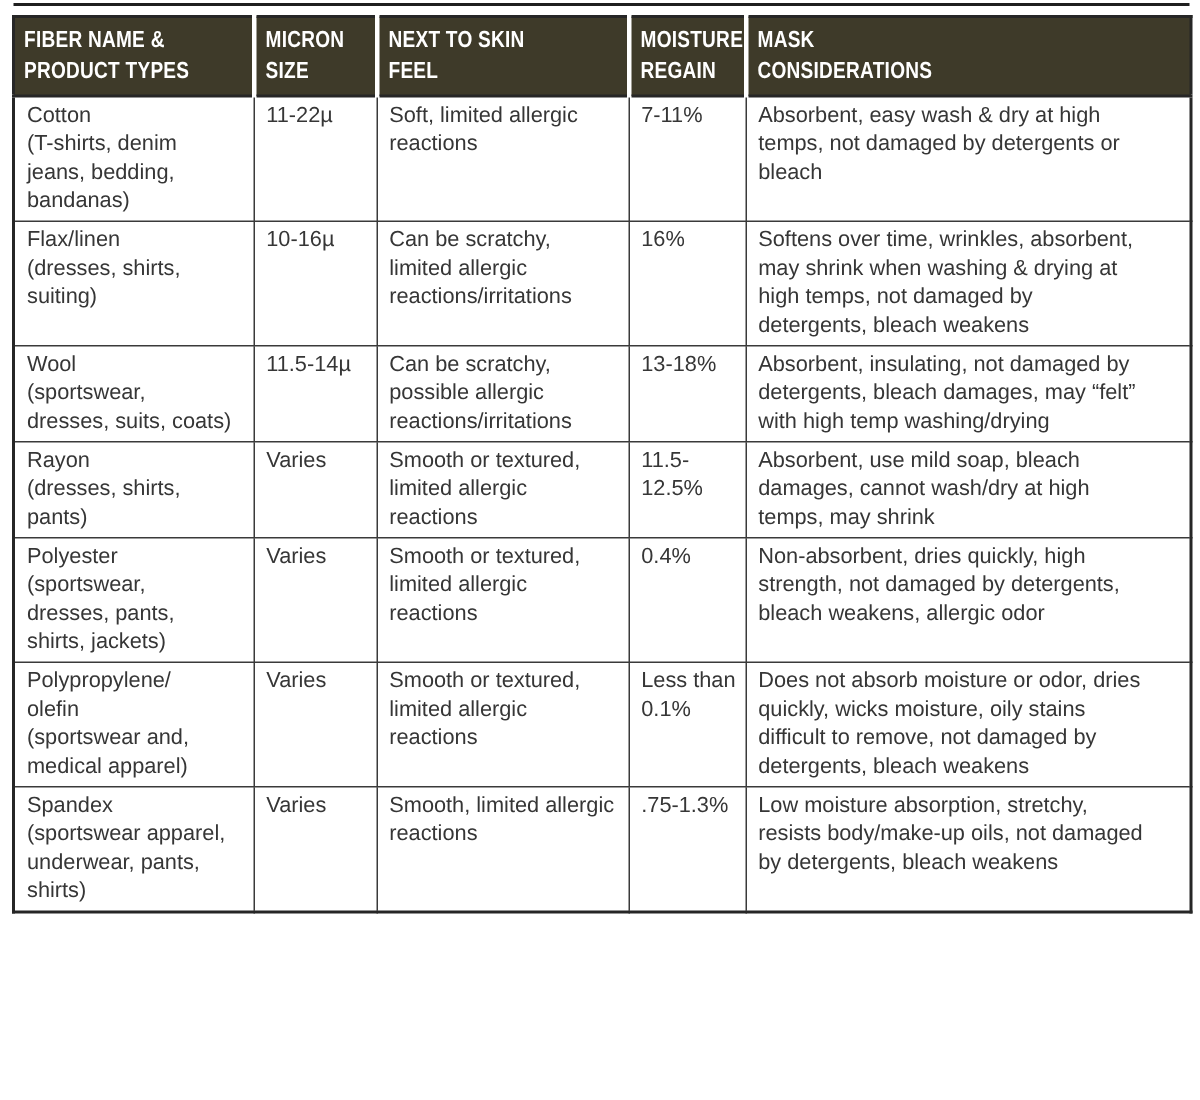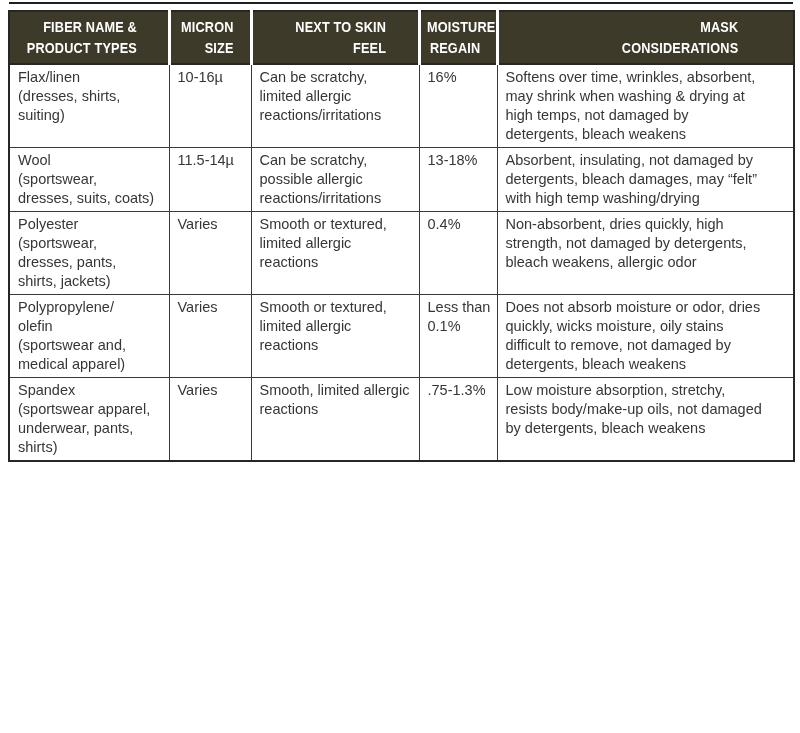--- a/index.html
+++ b/index.html
@@ -14,21 +14,21 @@
     position:absolute;left:8px;top:10px;width:785px;
     border-collapse:collapse;table-layout:fixed;
     border:2px solid #262626;
   }
   col.c1{width:160px;}
   col.c2{width:82px;}
   col.c3{width:168px;}
   col.c4{width:78px;}
   col.c5{width:297px;}
   thead th{
-    background:#3e3a29;color:#ffffff;text-align:right;vertical-align:top;
+    background:#3e3a29;color:#ffffff;text-align:left;vertical-align:top;
     padding:4px 4px 5px 6px;border-left:3px solid #ffffff;border-bottom:2px solid #262626;
   }
   thead th:first-child{border-left:none;}
   .hl{
     display:block;font-weight:bold;font-size:15.5px;line-height:21px;
     letter-spacing:.2px;white-space:nowrap;
     transform:scaleX(.82);transform-origin:0 50%;
   }
   tbody td{
     border:1px solid #3a3a3a;vertical-align:top;
@@ -71,20 +71,30 @@
         <span class="hl">MOISTURE</span>
         <span class="hl">REGAIN</span>
       </th>
       <th>
         <span class="hl">MASK</span>
         <span class="hl">CONSIDERATIONS</span>
       </th>
     </tr>
   </thead>
   <tbody id="tbody">
+  <tr>
+    <td class="c-fiber">Cotton
+(T-shirts, denim
+jeans, bedding,
+bandanas)</td>
+    <td class="c-micron">11-22µ</td>
+    <td class="c-feel">Soft, limited allergic reactions</td>
+    <td class="c-regain">7-11%</td>
+    <td class="c-mask">Absorbent, easy wash &amp; dry at high temps, not damaged by detergents or bleach</td>
+  </tr>
 
   <tr>
     <td class="c-fiber">Flax/linen
 (dresses, shirts,
 suiting)</td>
     <td class="c-micron">10-16µ</td>
     <td class="c-feel">Can be scratchy, limited allergic reactions/irritations</td>
     <td class="c-regain">16%</td>
     <td class="c-mask">Softens over time, wrinkles, absorbent, may shrink when washing &amp; drying at high temps, not damaged by detergents, bleach weakens</td>
   </tr>
@@ -93,20 +103,29 @@
     <td class="c-fiber">Wool
 (sportswear,
 dresses, suits, coats)</td>
     <td class="c-micron">11.5-14µ</td>
     <td class="c-feel">Can be scratchy, possible allergic reactions/irritations</td>
     <td class="c-regain">13-18%</td>
     <td class="c-mask">Absorbent, insulating, not damaged by detergents, bleach damages, may “felt” with high temp washing/drying</td>
   </tr>
 
 
+  <tr>
+    <td class="c-fiber">Rayon
+(dresses, shirts,
+pants)</td>
+    <td class="c-micron">Varies</td>
+    <td class="c-feel">Smooth or textured, limited allergic reactions</td>
+    <td class="c-regain">11.5-12.5%</td>
+    <td class="c-mask">Absorbent, use mild soap, bleach damages, cannot wash/dry at high temps, may shrink</td>
+  </tr>
 
   <tr>
     <td class="c-fiber">Polyester
 (sportswear,
 dresses, pants,
 shirts, jackets)</td>
     <td class="c-micron">Varies</td>
     <td class="c-feel">Smooth or textured, limited allergic reactions</td>
     <td class="c-regain">0.4%</td>
     <td class="c-mask">Non-absorbent, dries quickly, high strength, not damaged by detergents, bleach weakens, allergic odor</td>

